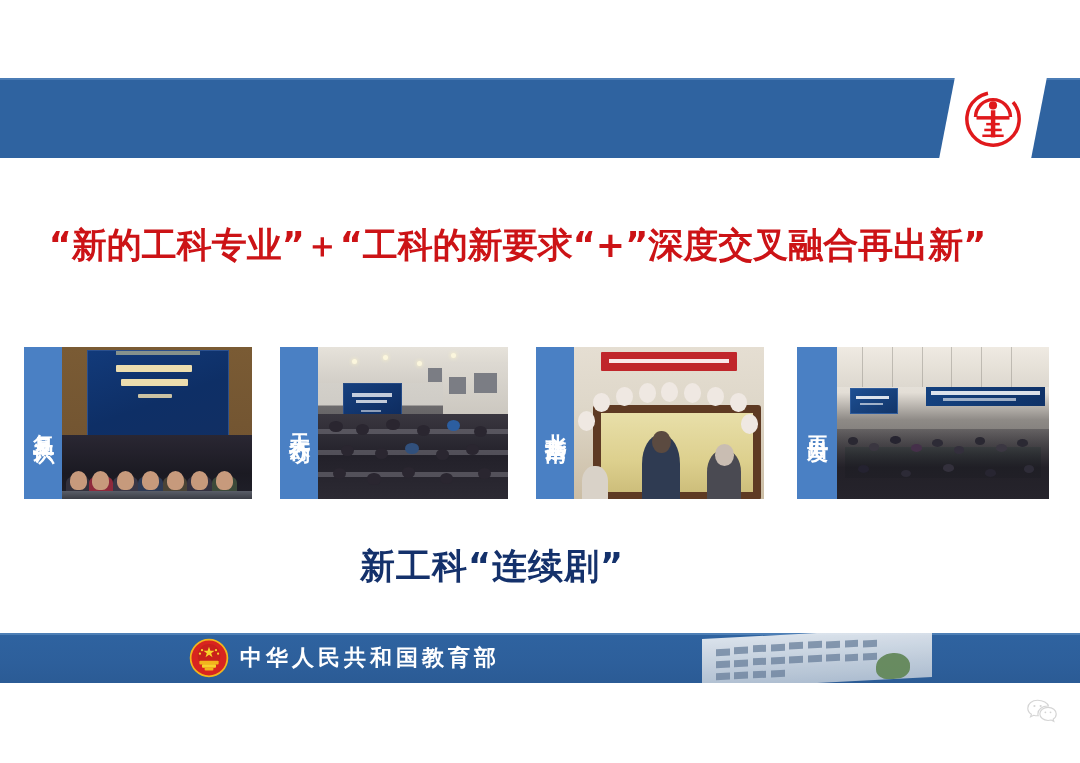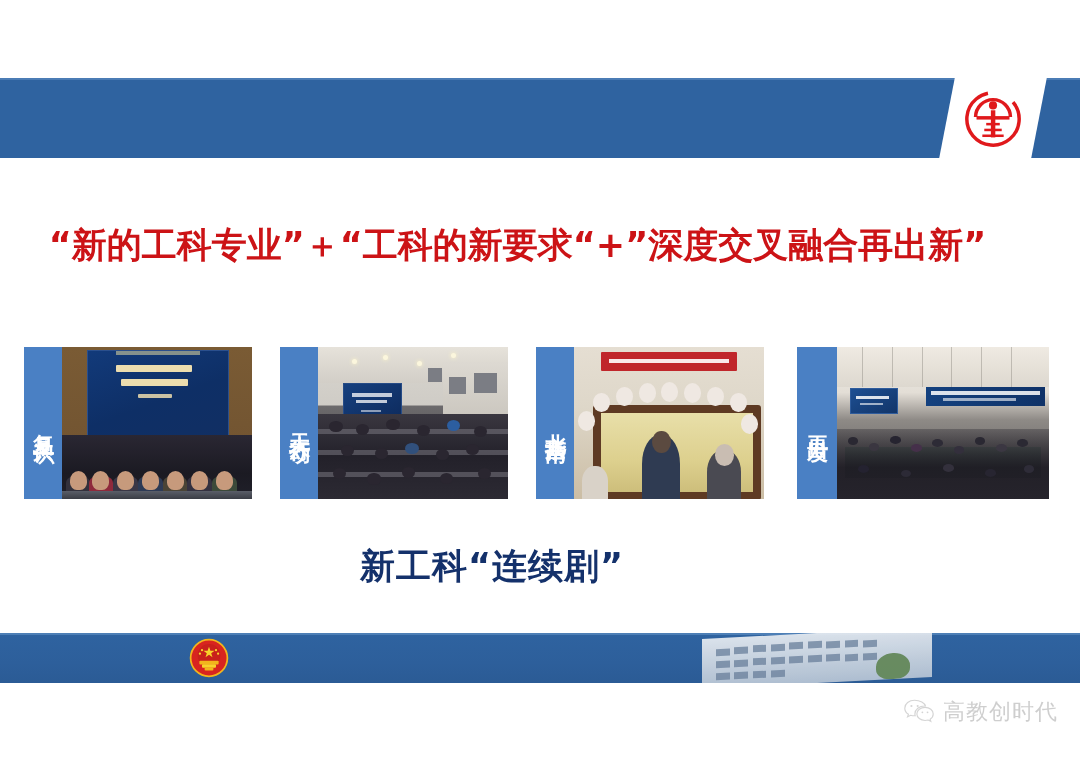--- a/index.html
+++ b/index.html
@@ -506,27 +506,27 @@
     <circle cx="13.6" cy="19" r="1.3" fill="#f7d22a"></circle>
     <circle cx="32" cy="15" r="1.3" fill="#f7d22a"></circle>
     <circle cx="34.4" cy="19" r="1.3" fill="#f7d22a"></circle>
     <rect x="13" y="27" width="22" height="4.4" rx="1" fill="#f2b51c"></rect>
     <rect x="16" y="31" width="16" height="4" rx="1" fill="#f7d22a"></rect>
     <rect x="19" y="35" width="10" height="3.2" rx="1" fill="#f2b51c"></rect>
   </svg>
 </div>
 
 <div class="footer-text">
+  <div class="footer-cn">中华人民共和国教育部</div>
 </div>
 
 <div class="watermark">
   <span>
     <svg viewBox="0 0 36 28" width="32" height="26" aria-hidden="true">
       <path d="M13 3C6.9 3 2 7 2 11.9c0 2.8 1.6 5.2 4.1 6.8l-1 3 3.5-1.8c1.4.4 2.9.6 4.4.6h.7c-.2-.7-.3-1.4-.3-2.1 0-4.9 4.9-8.9 11-8.9h.8C24.4 6.1 19.3 3 13 3z" fill="none" stroke="#9b9b9b" stroke-width="1.3"></path>
       <circle cx="9.5" cy="9.5" r="1.2" fill="#9b9b9b"></circle>
       <circle cx="16.5" cy="9.5" r="1.2" fill="#9b9b9b"></circle>
       <path d="M34 18.4c0-4.1-4.1-7.4-9.2-7.4s-9.2 3.3-9.2 7.4c0 4.1 4.1 7.4 9.2 7.4 1.2 0 2.4-.2 3.5-.5l3 1.5-.8-2.5c2.1-1.4 3.5-3.5 3.5-5.9z" fill="none" stroke="#9b9b9b" stroke-width="1.3"></path>
       <circle cx="21.8" cy="16.6" r="1" fill="#9b9b9b"></circle>
       <circle cx="27.6" cy="16.6" r="1" fill="#9b9b9b"></circle>
     </svg>
   </span>
-  <span class="wm-text">高教创时代</span>
 </div>
 
 </body></html>

